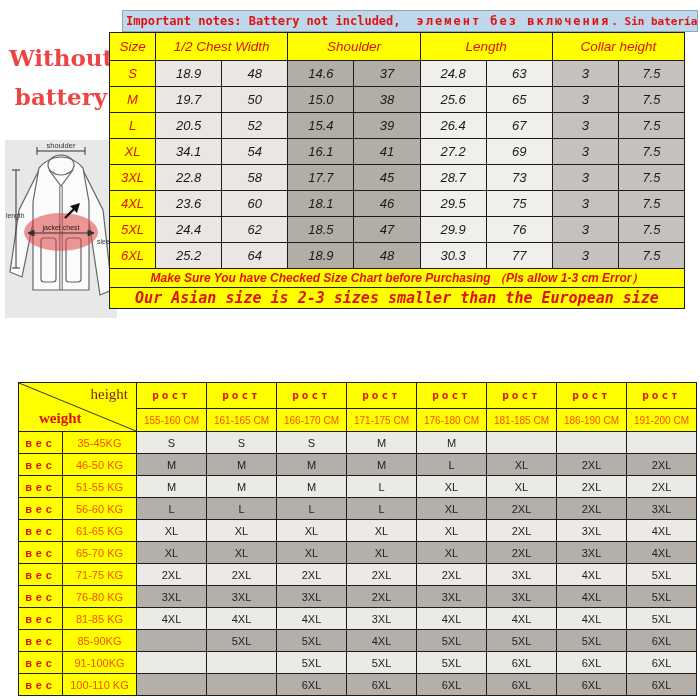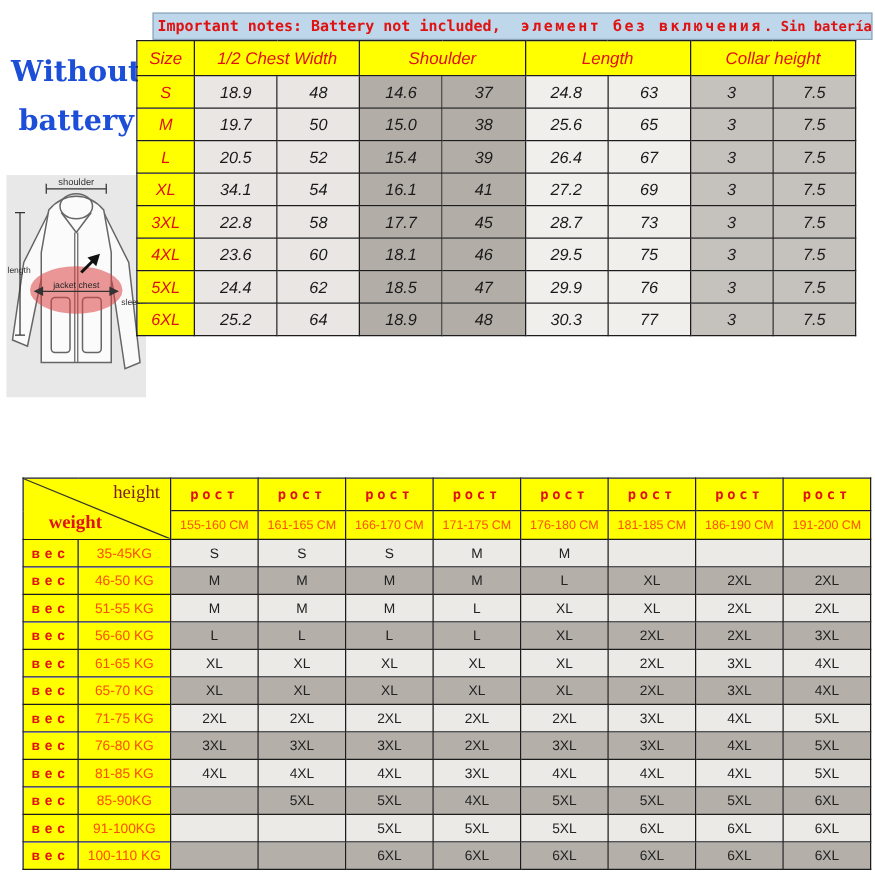--- a/index.html
+++ b/index.html
@@ -2,21 +2,21 @@
 <html><head>
 <meta charset="utf-8">
 <style>
   html,body{margin:0;padding:0;}
   .page{position:relative;width:700px;height:700px;background:#ffffff;overflow:hidden;
         font-family:"Liberation Sans",sans-serif;}
 
   
   .left-panel{position:absolute;left:0;top:10px;width:122px;}
   .wb{margin-top:28px;text-align:center;font-family:"DejaVu Serif",serif;font-weight:bold;
-      font-size:23px;color:#1d4ed8;line-height:1.7;}
+      font-size:23px;color:#ef4444;line-height:1.7;}
   .diagram{margin:24px auto 0;width:112px;height:178px;}
 
   
   .banner{position:absolute;left:122px;top:10px;width:576px;height:22px;background:#bed7ea;
           border:1px solid #8fa6ba;box-sizing:border-box;display:flex;align-items:center;
           padding:0 3px;white-space:nowrap;overflow:hidden;color:#e01111;
           font-family:"DejaVu Sans Mono",monospace;font-weight:bold;}
   .b1{font-size:12px;}
   .b2{font-size:12px;letter-spacing:2px;margin-left:16px;}
   .b3{font-size:11px;margin-left:1px;}
@@ -234,20 +234,26 @@
           <th class="yellow">6XL</th>
           <td class="g-chest ">25.2</td>
           <td class="g-chest ">64</td>
           <td class="g-shoulder ">18.9</td>
           <td class="g-shoulder ">48</td>
           <td class="g-length ">30.3</td>
           <td class="g-length ">77</td>
           <td class="g-collar ">3</td>
           <td class="g-collar ">7.5</td>
         </tr>
+        <tr class="note-row">
+          <td class="note-0" colspan="9">Make Sure You have Checked Size Chart before Purchasing （Pls allow 1-3 cm Error）</td>
+        </tr>
+        <tr class="note-row">
+          <td class="note-1" colspan="9">Our Asian size is 2-3 sizes smaller than the European size</td>
+        </tr>
       </tbody>
   </table>
 
   <table id="wh-table">
     <colgroup>
       <col style="width:44px">
         <col style="width:74px">
       <col style="width:70px">
         <col style="width:70px">
         <col style="width:70px">

